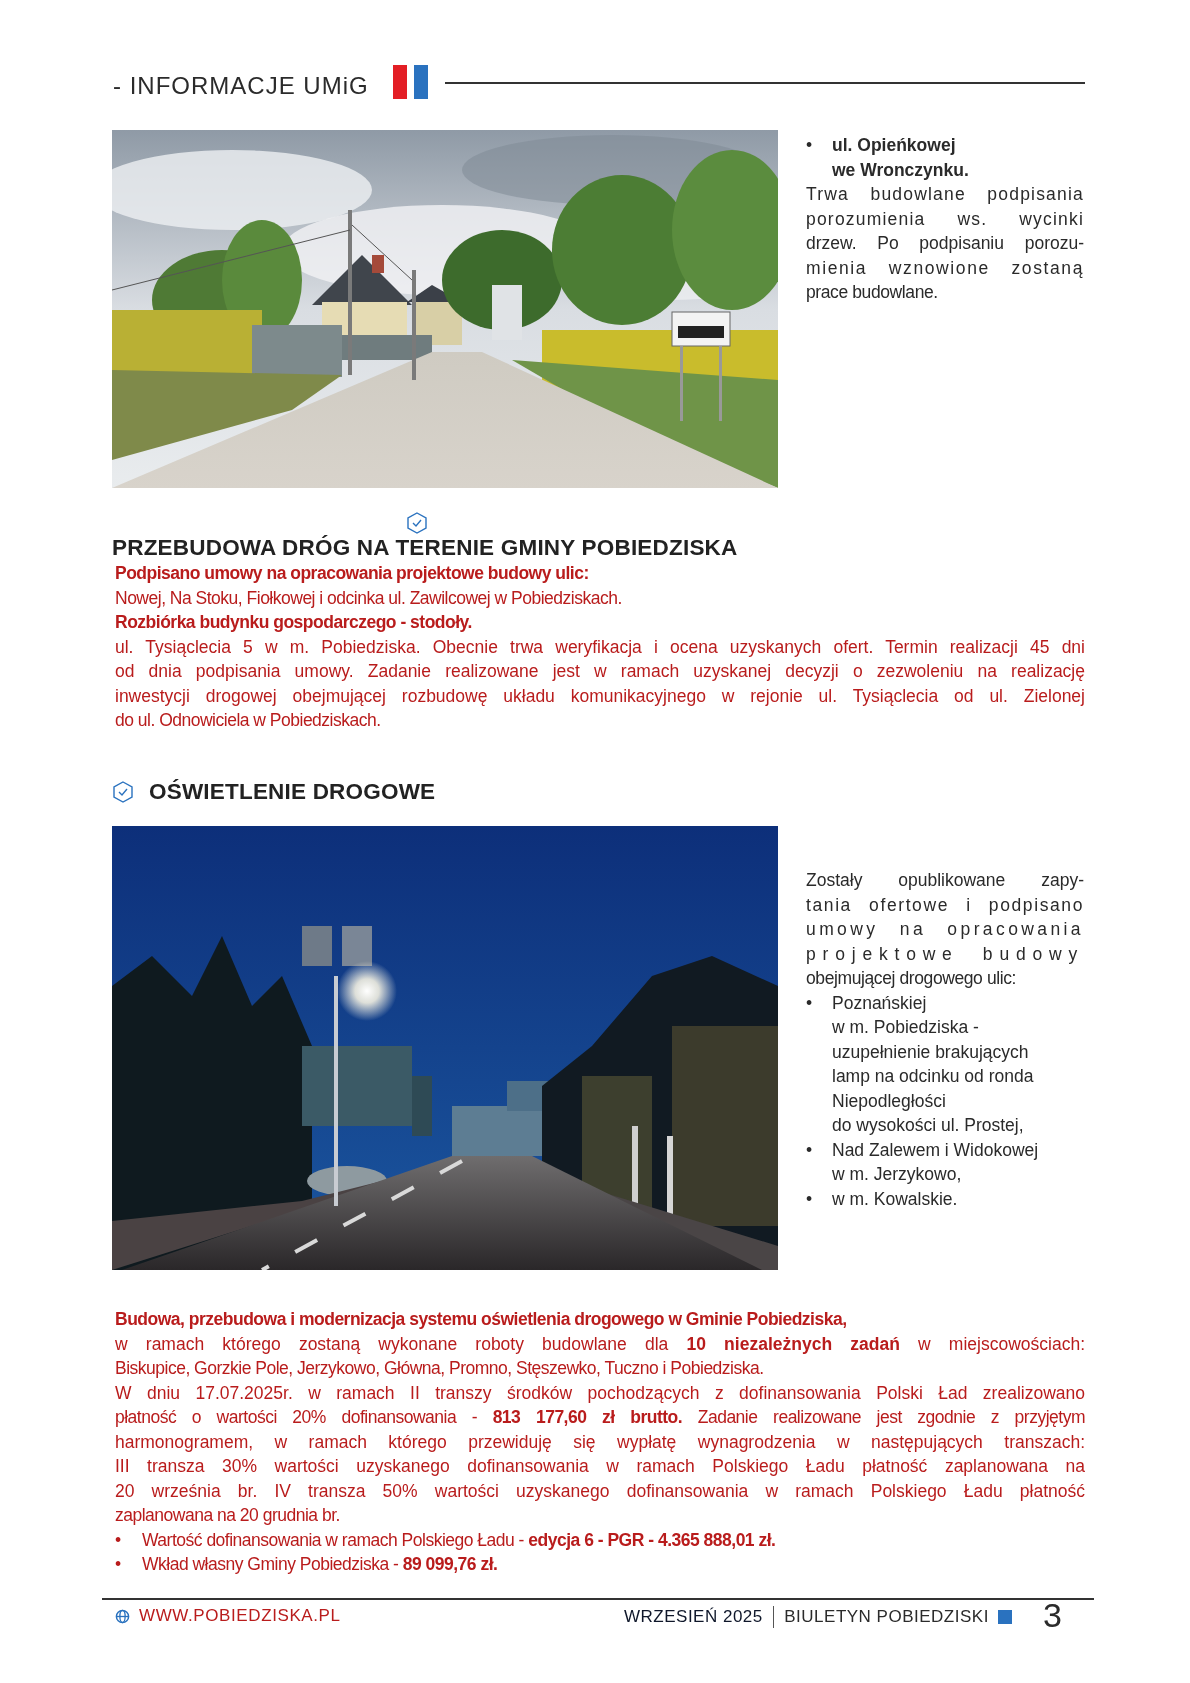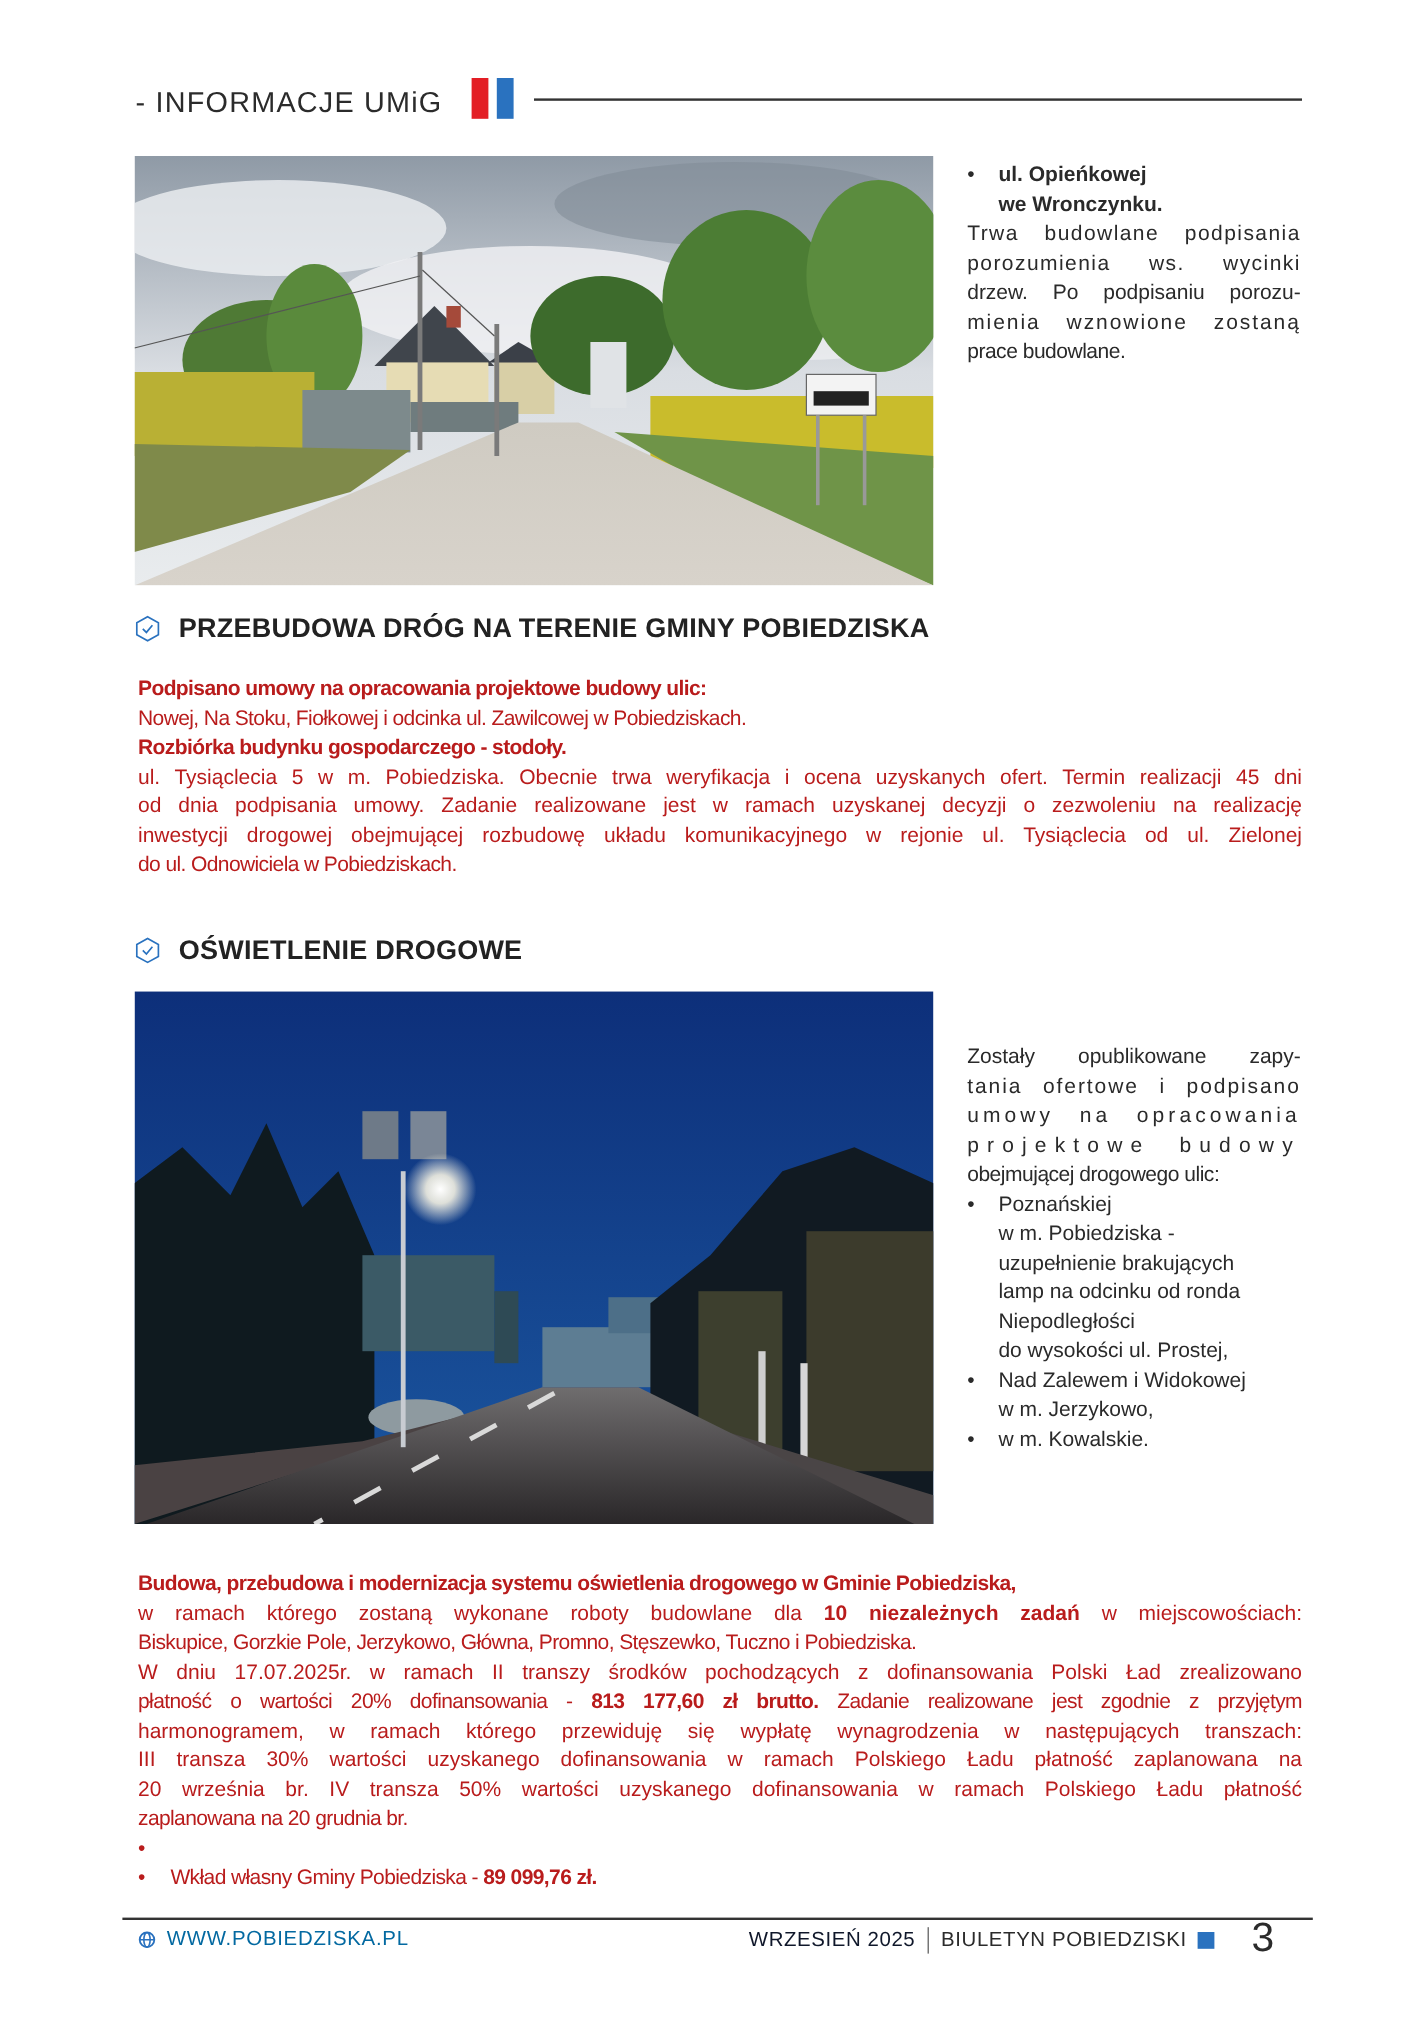--- a/index.html
+++ b/index.html
@@ -29,37 +29,37 @@
     .bold { font-weight: bold; }
     .spaced1 { letter-spacing: 1.6px; }
     .spaced2 { letter-spacing: 1.2px; }
     .spaced3 { letter-spacing: 3.4px; }
     .spaced4 { letter-spacing: 6.8px; }
     .tight { letter-spacing: -0.4px; }
 
     
     .sec-head { display: flex; align-items: center; font-weight: bold; font-size: 22.5px; color: #222; letter-spacing: 0.2px; }
     .sec-head .ico { width: 22px; height: 24px; margin-right: 15px; }
-    .sec1 { left: 112px; top: 511px; }
+    .sec1 { left: 112px; top: 511px; flex-direction: column; }
     .sec2 { left: 112px; top: 779px; }
 
     
     .body { font-size: 17.5px; line-height: 24.5px; color: #b91c1c; }
     .block1 { left: 115px; top: 561px; width: 970px; }
     .block2 { left: 115px; top: 1307px; width: 970px; }
     .line-just { display: block; text-align: justify; text-align-last: justify; }
     .line-left { display: block; }
     .condensed { letter-spacing: -0.5px; }
     .list-row { display: flex; }
     .list-row .bullet { width: 27px; flex: 0 0 27px; }
 
     
     .ftr-line { left: 102px; top: 1598px; width: 992px; height: 2px; background: #333; }
     .ftr-globe { left: 115px; top: 1609px; width: 15px; height: 15px; }
-    .ftr-url { left: 139px; top: 1606px; font-size: 17px; letter-spacing: 0.6px; color: #0369a1; }
+    .ftr-url { left: 139px; top: 1606px; font-size: 17px; letter-spacing: 0.6px; color: #b91c1c; }
     .ftr-right { left: 624px; top: 1606px; font-size: 17px; letter-spacing: 0.5px; display: flex; align-items: center; }
     .ftr-month { color: #0f172a; }
     .ftr-sep { display: inline-block; width: 1.5px; height: 22px; background: #555; margin: 0 10px; }
     .ftr-bulletin { color: #2b2b2b; text-align: right; }
     .ftr-square { display: inline-block; width: 14px; height: 14px; background: #2a72bf; margin-left: 9px; }
     .ftr-page { left: 1043px; top: 1596px; font-size: 34px; color: #2b2b2b; font-weight: normal; }
   </style>
 </head>
 <body>
 
@@ -252,20 +252,21 @@
   <span class="line-just"><span>w ramach którego zostaną wykonane roboty budowlane dla </span><b>10 niezależnych zadań</b><span> w miejscowościach:</span></span>
   <span class="line-left condensed">Biskupice, Gorzkie Pole, Jerzykowo, Główna, Promno, Stęszewko, Tuczno i  Pobiedziska.</span>
   <span class="line-just">W dniu 17.07.2025r. w ramach II transzy środków pochodzących z dofinansowania Polski Ład zrealizowano</span>
   <span class="line-just condensed"><span>płatność o wartości 20% dofinansowania - </span><b>813 177,60 zł brutto.</b><span> Zadanie realizowane jest zgodnie z przyjętym</span></span>
   <span class="line-just">harmonogramem, w ramach którego przewiduję się wypłatę wynagrodzenia w następujących transzach:</span>
   <span class="line-just">III transza 30% wartości uzyskanego dofinansowania w ramach  Polskiego Ładu płatność zaplanowana na</span>
   <span class="line-just">20 września br. IV transza 50% wartości uzyskanego dofinansowania w ramach Polskiego Ładu płatność</span>
   <span class="line-left condensed">zaplanowana na 20 grudnia br.</span>
   <div class="list-row">
     <span class="bullet">•</span>
+    <span class="condensed"><span>Wartość dofinansowania w ramach Polskiego Ładu - </span><b>edycja 6 - PGR  -  4.365 888,01 zł.</b></span>
   </div>
   <div class="list-row">
     <span class="bullet">•</span>
     <span class="condensed"><span>Wkład własny Gminy Pobiedziska - </span><b>89 099,76 zł.</b></span>
   </div>
 </div>
 
 <div class="abs ftr-line"></div>
 <svg class="abs ftr-globe" viewBox="0 0 16 16">
   <circle cx="8" cy="8" r="6.5" fill="none" stroke="#2a72bf" stroke-width="1.6"></circle>

